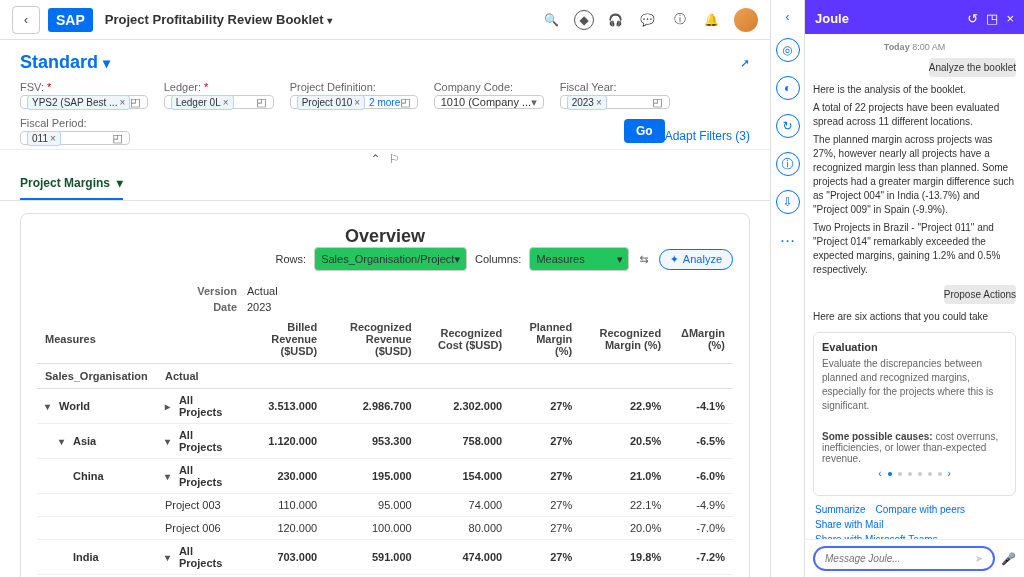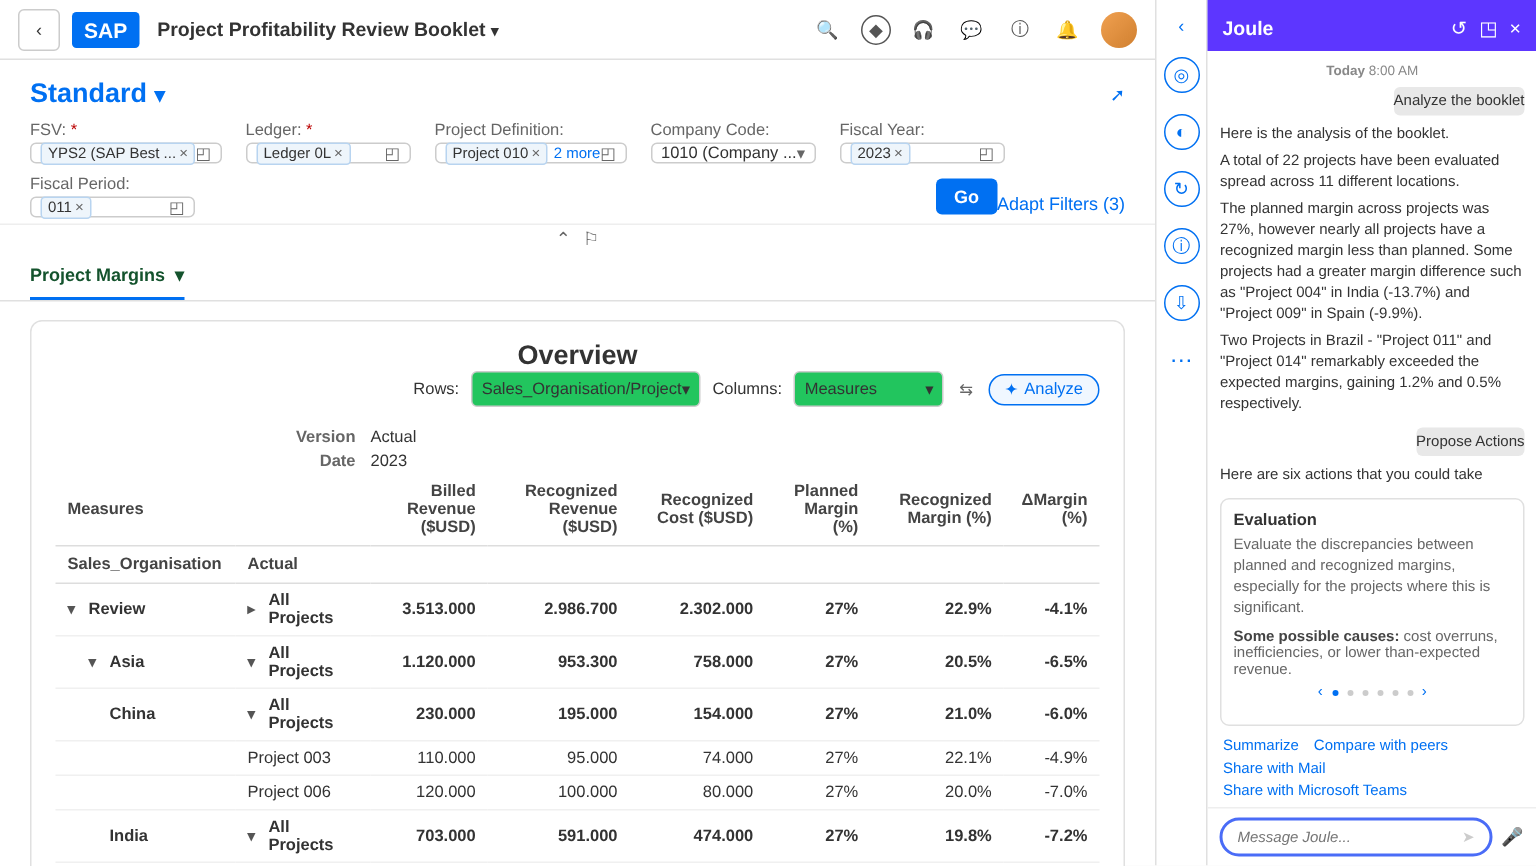--- a/index.html
+++ b/index.html
@@ -69,21 +69,21 @@
 .joule-hicon { cursor: pointer; margin-left: 8px; font-size: 13px; }
 .joule-body { flex: 1; overflow: auto; padding: 8px; font-size: 10px; }
 .timestamp { text-align: center; color: #888; font-size: 9px; margin-bottom: 6px; }
 .chip-row { display: flex; justify-content: flex-end; margin-bottom: 6px; }
 .chip { background: #e8e8e8; border-radius: 4px; padding: 4px 0; font-size: 10px; }
 .msg-block { color: #333; line-height: 1.4; margin-bottom: 8px; }
 .msg-block p { margin-bottom: 4px; }
 .eval-card { border: 1px solid #e0e0e0; border-radius: 6px; padding: 8px; margin-bottom: 8px; }
 .eval-title { font-weight: 700; margin-bottom: 4px; font-size: 11px; }
 .eval-text { color: #666; line-height: 1.4; }
-.eval-causes { margin-top: 6px; font-size: 10px; color: #666; }
+.eval-causes { margin-top: 18px; font-size: 10px; color: #666; }
 .eval-causes b { color: #444; }
 .pager { display: flex; justify-content: center; align-items: center; gap: 6px; margin: 4px 0 8px; color: #0070f2; }
 .pager-dot { width: 4px; height: 4px; border-radius: 50%; background: #ccc; }
 .pager-dot.active { background: #0070f2; }
 .action-links { display: flex; flex-wrap: wrap; gap: 4px 10px; padding: 0 2px 8px; }
 .action-link { color: #0070f2; font-size: 10px; cursor: pointer; }
 .joule-input-row { display: flex; align-items: center; gap: 6px; padding: 6px 8px; border-top: 1px solid #eee; }
 .joule-input { flex: 1; border: 2px solid #4a6cf7; border-radius: 16px; padding: 5px 10px; font-size: 10px; display: flex; align-items: center; }
 .joule-input input { border: none; outline: none; flex: 1; font-size: 10px; font-style: italic; color: #888; }
 .mic-icon { color: #0070f2; cursor: pointer; }
@@ -243,21 +243,21 @@
                 <th class="left">Sales_Organisation</th>
                 <th class="left">Actual</th>
                 <th colspan="6"></th>
               </tr>
             </thead>
             <tbody id="table-body">
                 <tr class="bold-row">
                   <td class="left">
                     <span class="row-head indent-0">
                       <span class="expand-icon">▾</span>
-                      <span>Review</span>
+                      <span>World</span>
                     </span>
                   </td>
                   <td class="left">
                     <span class="row-head">
                       <span class="expand-icon">▸</span>
                       <span>All Projects</span>
                     </span>
                   </td>
                   <td>3.513.000</td>
                   <td>2.986.700</td>

